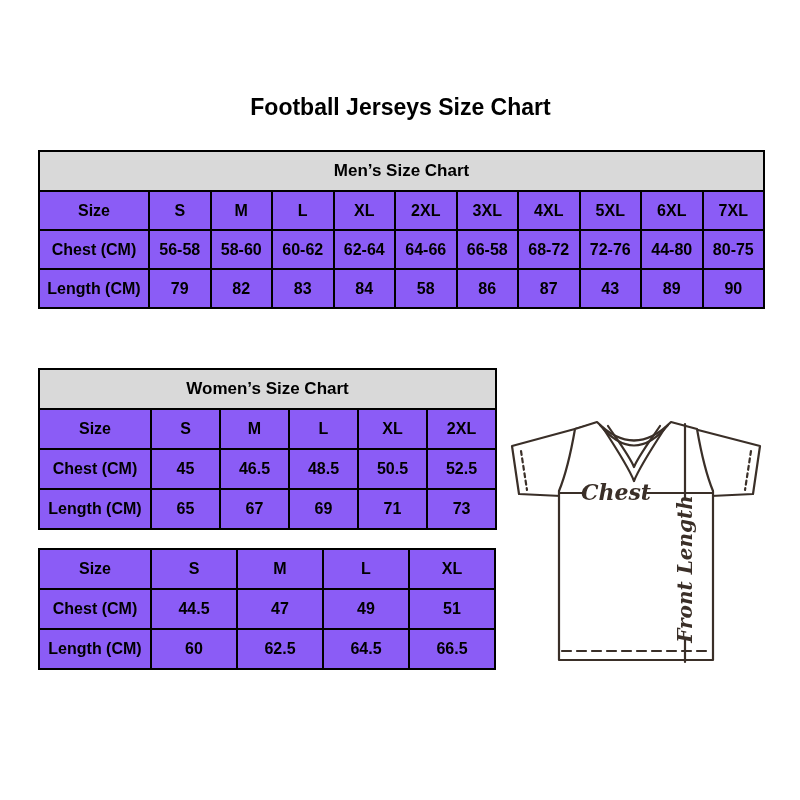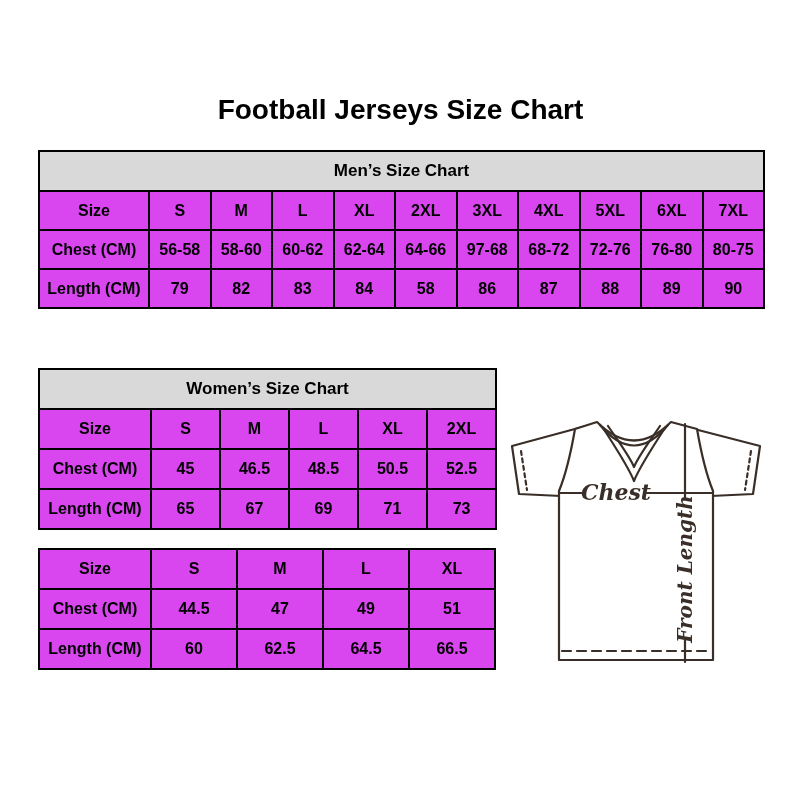--- a/index.html
+++ b/index.html
@@ -11,29 +11,29 @@
     font-family: "Liberation Sans", sans-serif;
     color: #000;
     overflow: hidden;
   }
   .page-title {
     position: absolute;
     left: 38px;
     top: 94px;
     width: 725px;
     text-align: center;
-    font-size: 28px;
+    font-size: 23px;
     font-weight: bold;
     letter-spacing: 0px;
   }
   table.size-table {
     position: absolute;
     border-collapse: collapse;
     table-layout: fixed;
-    background: #d946ef;
+    background: #8b5cf6;
   }
   table.size-table th, table.size-table td {
     border: 2px solid #000;
     text-align: center;
     vertical-align: middle;
     padding: 0;
     font-weight: bold;
   }
   table.size-table .chart-header {
     background: #d9d9d9;
@@ -92,36 +92,36 @@
       <td>6XL</td>
       <td>7XL</td>
     </tr>
     <tr class="data-row">
       <th class="row-label">Chest (CM)</th>
       <td>56-58</td>
       <td>58-60</td>
       <td>60-62</td>
       <td>62-64</td>
       <td>64-66</td>
-      <td>97-68</td>
+      <td>66-58</td>
       <td>68-72</td>
       <td>72-76</td>
-      <td>76-80</td>
+      <td>44-80</td>
       <td>80-75</td>
     </tr>
     <tr class="data-row">
       <th class="row-label">Length (CM)</th>
       <td>79</td>
       <td>82</td>
       <td>83</td>
       <td>84</td>
       <td>58</td>
       <td>86</td>
       <td>87</td>
-      <td>88</td>
+      <td>43</td>
       <td>89</td>
       <td>90</td>
     </tr>
   </tbody>
     </table>
 
   <table class="size-table" id="women-table">
     <colgroup>
       <col style="width:112px">
       <col span="5" style="width:69px">

